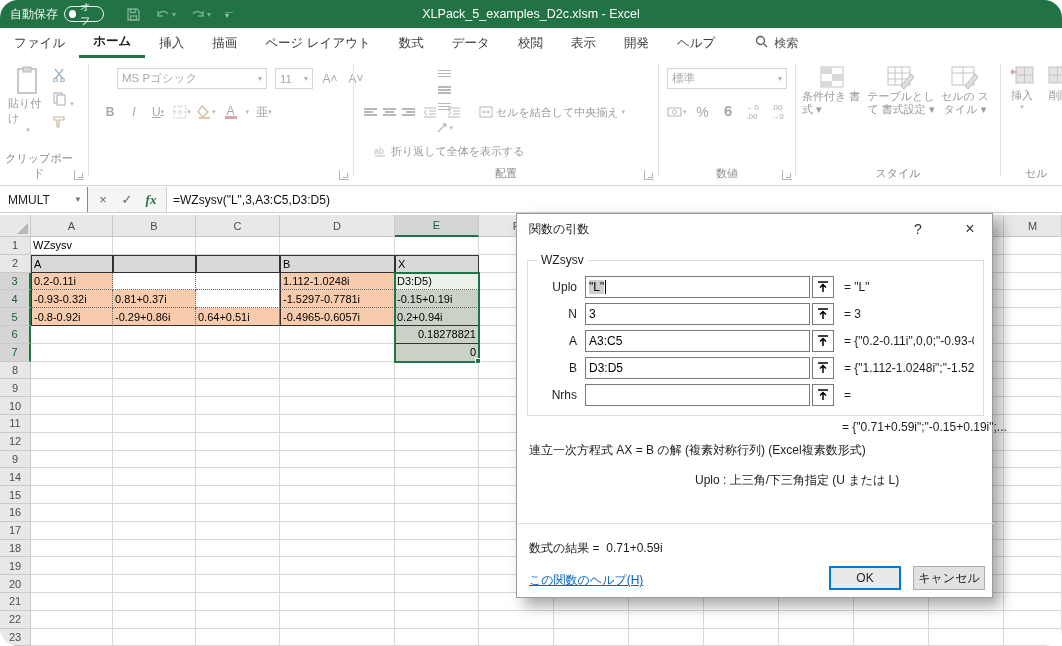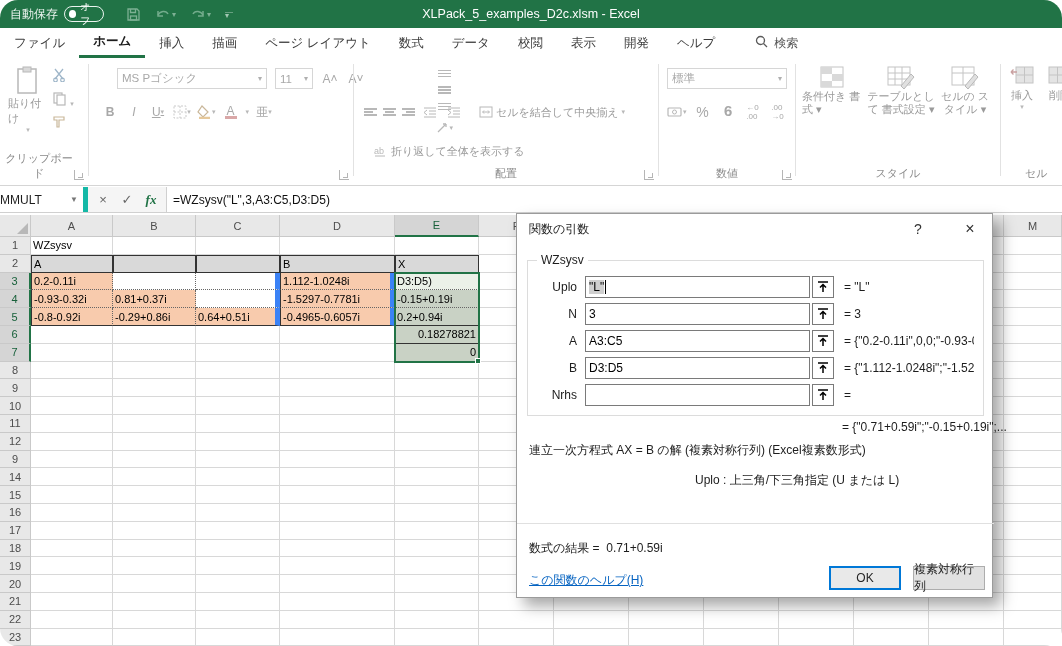--- a/index.html
+++ b/index.html
@@ -37,42 +37,42 @@
   .combo .arrow { margin-left:auto; font-size:8px; color:#b0b0b0; }
   .sbtn { display:inline-flex; align-items:center; justify-content:center; height:20px; min-width:18px; color:#a8a8a8; font-size:12px; }
   .dd8 { font-size:7px; color:#b8b8b8; }
   .alnico { display:inline-block; width:13px; }
   .alnico i { display:block; height:1.5px; background:#b8b8b8; margin:1.5px 0; }
   .alnico.al i:nth-child(2){ width:70%; } .alnico.ac i:nth-child(2){ width:70%; margin:1.5px auto; } .alnico.ar i:nth-child(2){ width:70%; margin-left:auto; }
   .rowflex { display:flex; align-items:center; gap:8px; }
 
   
   .fbar { position:absolute; left:0; top:187px; width:1062px; height:26px; background:#f5f5f5; border-bottom:1px solid #d0d0d0; display:flex; align-items:stretch; }
-  .namebox { width:88px; background:#fff; border-right:5px solid #14b8a6; display:flex; align-items:center; font-size:12px; color:#1d1d1d; }
+  .namebox { width:88px; background:#fff; border-right:1px solid #14b8a6; display:flex; align-items:center; padding-left:8px; font-size:12px; color:#1d1d1d; }
   .namebox .arrow { margin-left:auto; margin-right:5px; font-size:8px; color:#777; }
   .fbtns { display:flex; align-items:center; gap:2px; padding:0 4px; border-right:1px solid #d0d0d0; }
   .fbtn { width:22px; text-align:center; color:#666; font-size:13px; }
   .fx { color:#217346; font-style:italic; font-weight:bold; font-family:"Liberation Serif",serif; }
   .finput { flex:1; background:#fff; display:flex; align-items:center; padding-left:6px; font-size:12px; color:#111; }
 
   
   #sheet { position:absolute; left:0; top:215px; width:1062px; height:431px; background:#fff; }
   #grid { display:grid; position:absolute; left:0; top:0; }
   .hcell { background:#e8e8e8; border-right:1px solid #c9c9c9; border-bottom:1px solid #c9c9c9; color:#4d4d4d; font-size:11px; display:flex; align-items:center; justify-content:center; }
   .hcell.selcol { background:#d5d5d5; color:#17603a; border-bottom:2px solid #217346; }
   .hcell.selrow { background:#d5d5d5; color:#17603a; border-right:2px solid #217346; }
   .corner { background:#e8e8e8; border-right:1px solid #c9c9c9; border-bottom:1px solid #c9c9c9; position:relative; }
   .corner:after { content:""; position:absolute; right:2px; bottom:2px; border-left:11px solid transparent; border-bottom:11px solid #b8b8b8; }
   .gcell { background:#fff; border-right:1px solid #d8d8d8; border-bottom:1px solid #d8d8d8; }
   .ccell { font-size:11px; display:flex; align-items:center; padding:0 2px; color:#000; white-space:nowrap; overflow:hidden; }
   .ccell.right { justify-content:flex-end; }
   .gray2 { background:#d9d9d9; border:1px solid #333; }
   .orange { background:#f8cbad; }
   .egreen-light { background:#ebf1e8; }
-  .egreen { background:#c9d2c5; }.bb-s{border-bottom:1px solid #333}.bl-s{border-left:1px solid #333}.br-s{border-right:5px solid #3b82f6}.bb-d{border-bottom:1px dotted #666}.br-d{border-right:1px dotted #666}
+  .egreen { background:#c9d2c5; }.bb-s{border-bottom:1px solid #333}.bl-s{border-left:1px solid #333}.br-s{border-right:1px solid #3b82f6}.bb-d{border-bottom:1px dotted #666}.br-d{border-right:1px dotted #666}
   #selbox { position:absolute; border:2px solid #217346; pointer-events:none; }
   #selhandle { position:absolute; width:6px; height:6px; background:#217346; border:1px solid #fff; pointer-events:auto; }
 
   
   .dialog { position:absolute; left:516px; top:213px; width:477px; height:385px; background:#fff; border:1px solid #9b9b9b; box-shadow:8px 8px 14px rgba(0,0,0,.35); font-size:12px; }
   .dtitle { position:relative; height:30px; display:flex; align-items:center; padding-left:12px; color:#1d1d1d; }
   .dctl { position:absolute; top:0; width:40px; height:30px; display:flex; align-items:center; justify-content:center; color:#333; font-size:14px; }
   .dhelp { right:54px; } .dclose { right:2px; font-size:16px; }
   .groupframe { position:absolute; left:10px; top:46px; width:457px; height:156px; border:1px solid #dcdcdc; }
   .grouplabel { position:absolute; left:20px; top:39px; background:#fff; padding:0 4px; color:#1d1d1d; }
@@ -819,16 +819,16 @@
       </div>
     <div class="dtext" style="left:325px;top:206px;">=   {"0.71+0.59i";"-0.15+0.19i";...</div>
     <div class="dtext" style="left:12px;top:228px;">連立一次方程式 AX = B の解 (複素対称行列) (Excel複素数形式)</div>
     <div class="dtext" style="left:178px;top:258px;">Uplo  : 上三角/下三角指定 (U または L)</div>
     <div class="dsep" style="top:309px;"></div>
     <div class="dtext" style="left:12px;top:326px;">
       <span>数式の結果 =</span>&nbsp;&nbsp;<span>0.71+0.59i</span>
     </div>
     <div class="dtext dlink" style="left:12px;top:358px;">この関数のヘルプ(H)</div>
     <div class="dbtn okbtn" style="left:312px;top:352px;">OK</div>
-    <div class="dbtn cancelbtn" style="left:396px;top:352px;">複素対称行列</div>
+    <div class="dbtn cancelbtn" style="left:396px;top:352px;">キャンセル</div>
   </div>
 
 </div>
 
 </body></html>

